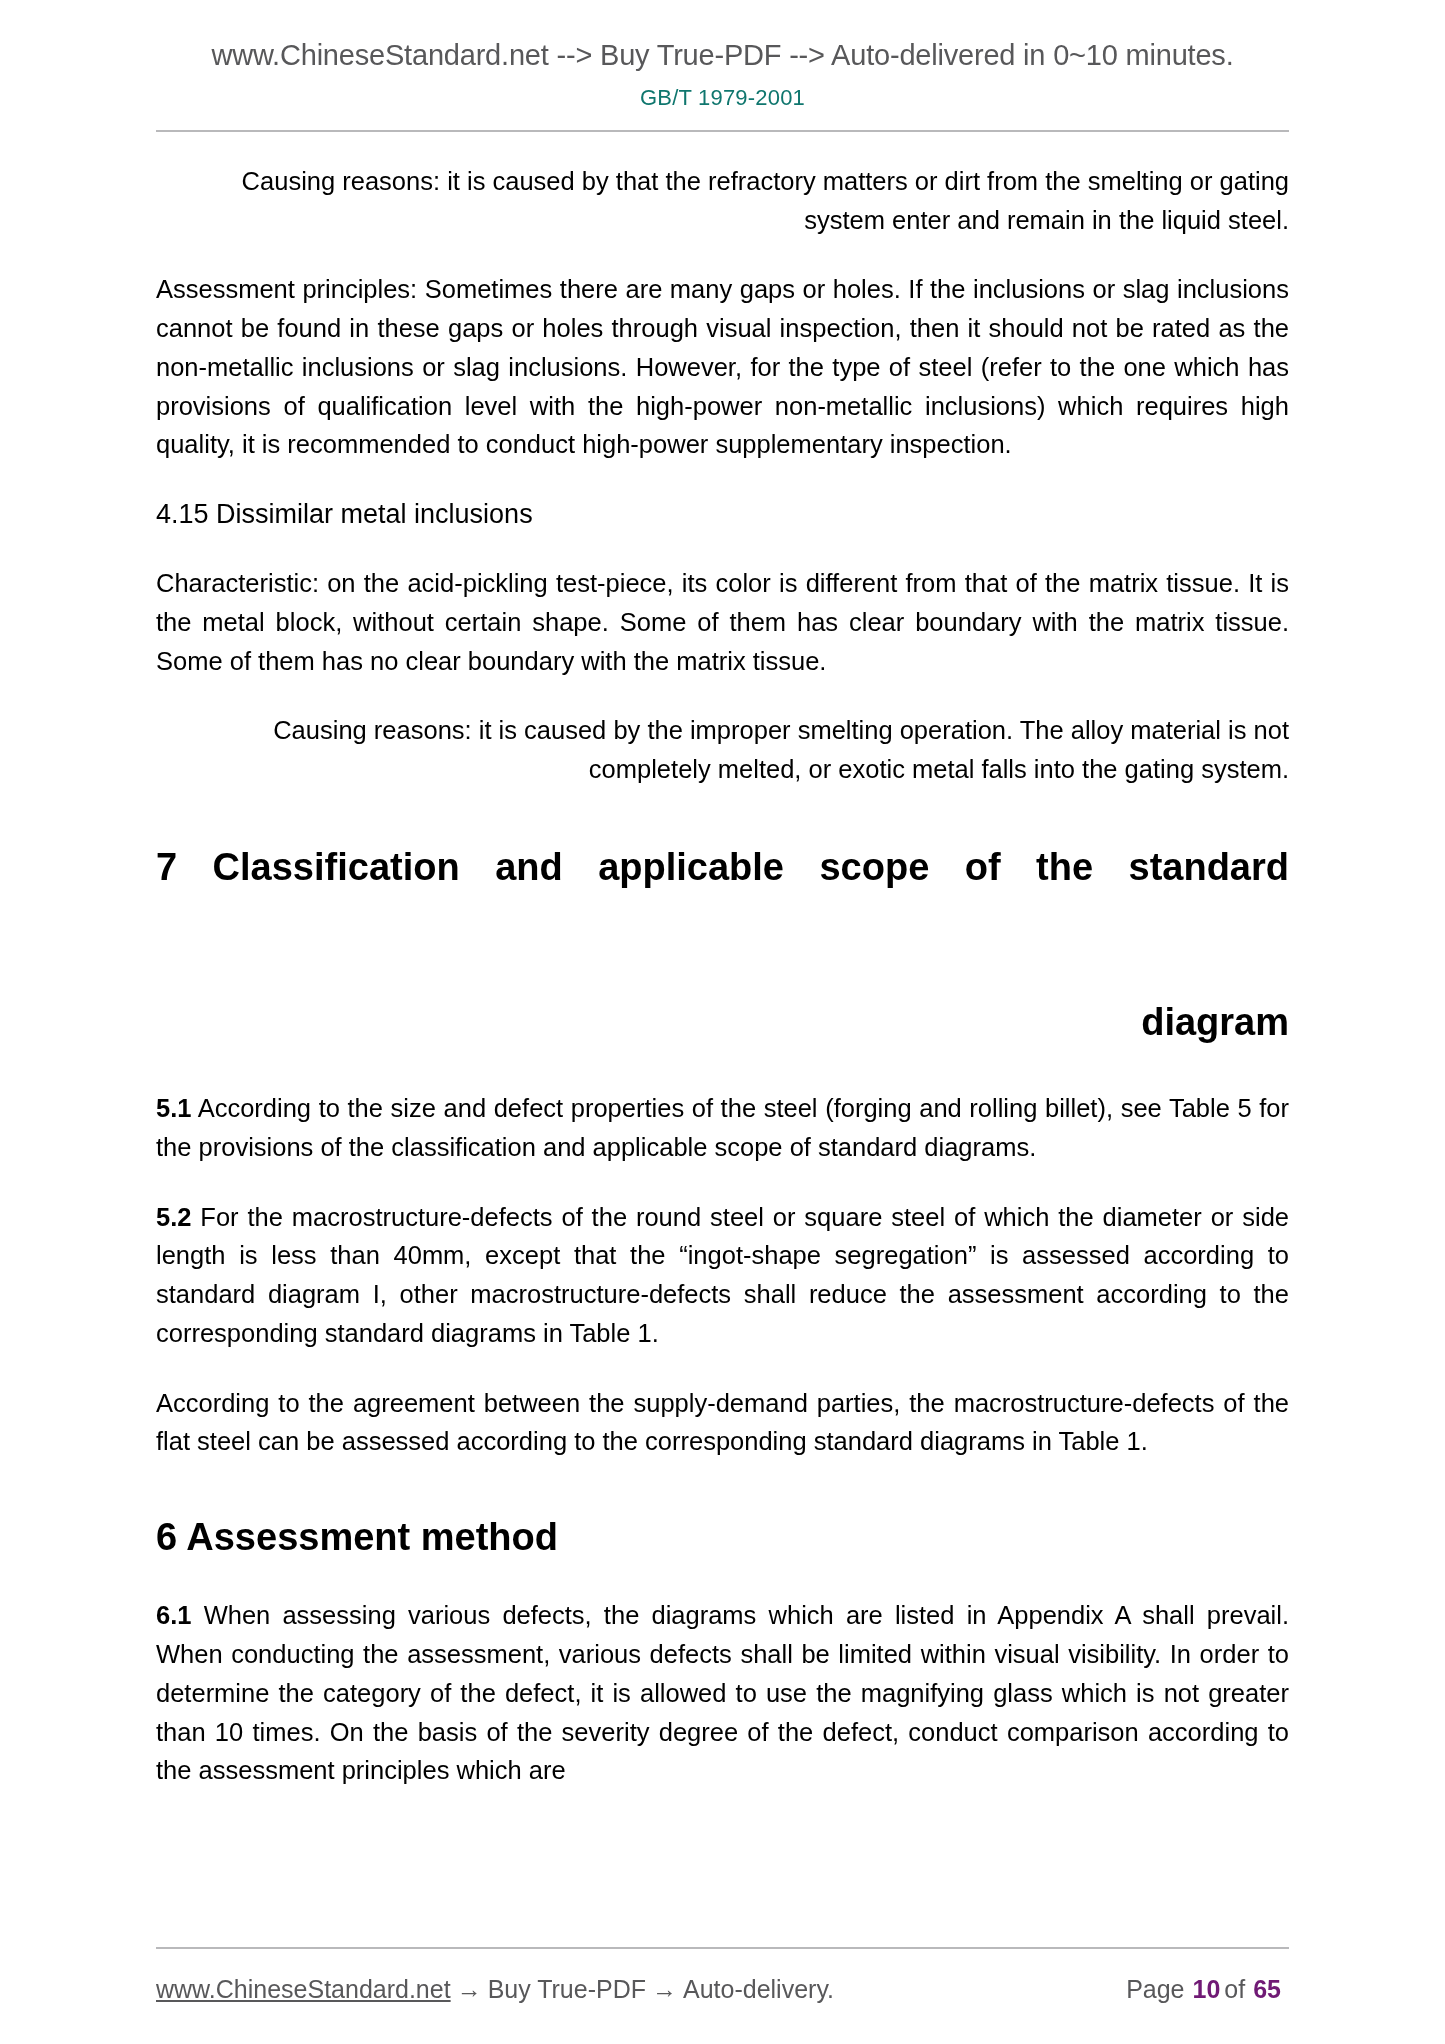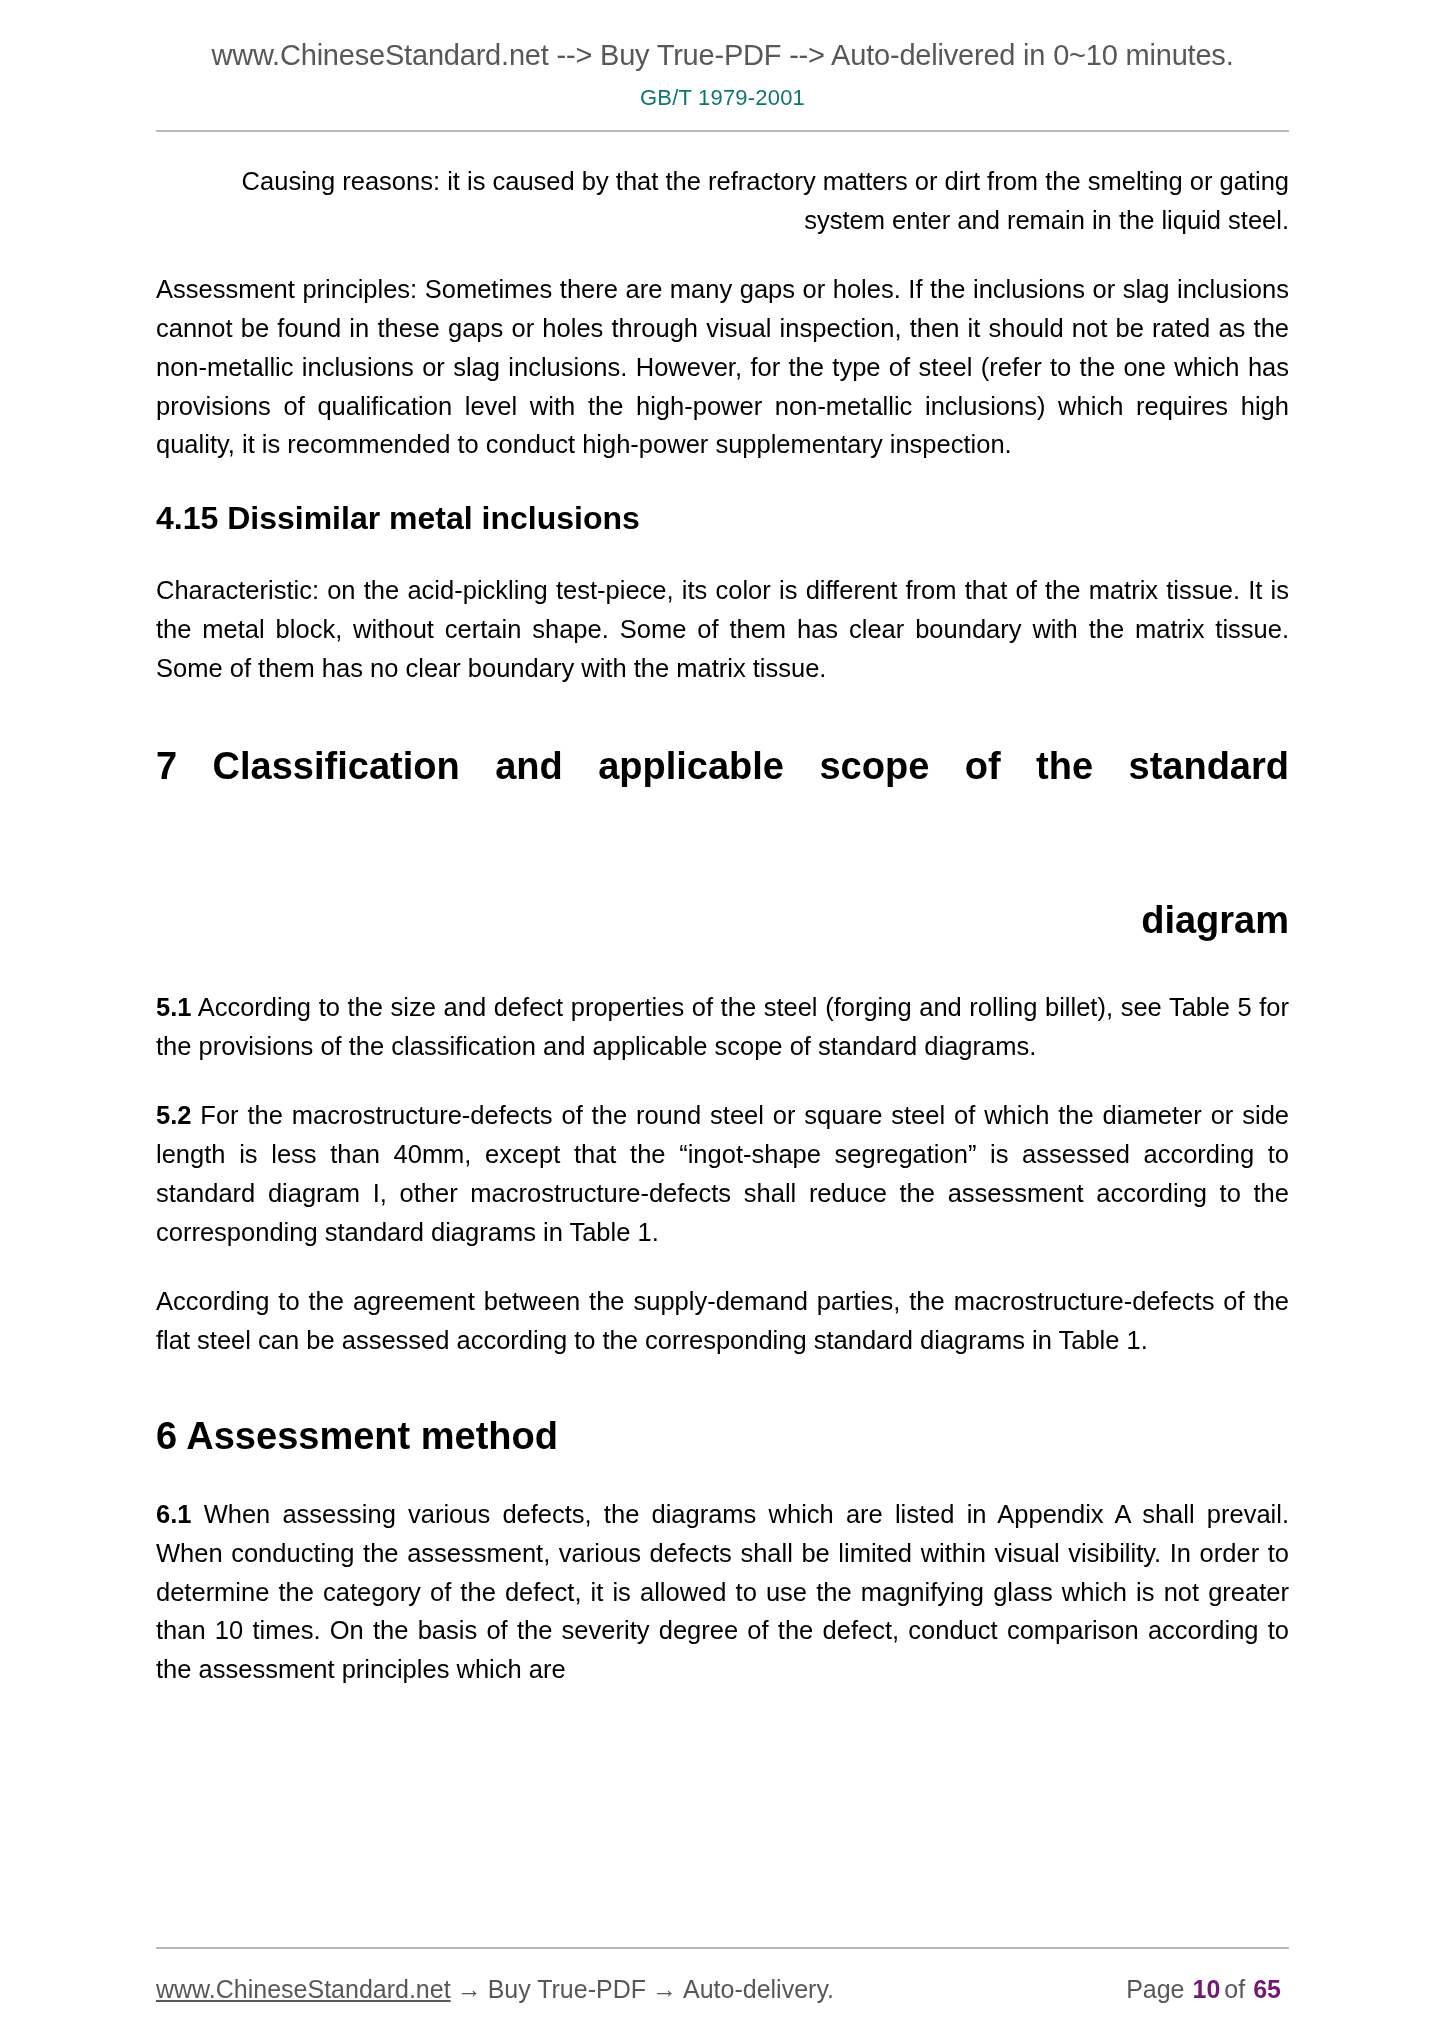--- a/index.html
+++ b/index.html
@@ -65,22 +65,22 @@
   }
   p.body-para.ragged {
     text-align: right;
   }
   p.body-para .lead {
     font-weight: bold;
   }
 
   h3.sub-heading {
     margin: 0 0 30px 0;
-    font-size: 32px;
-    font-weight: bold;
+    font-size: 27px;
+    font-weight: normal;
     line-height: 1.45;
     color: #000000;
   }
 
   h2.section-heading {
     margin: 46px 0 34px 0;
     font-size: 38px;
     font-weight: bold;
     line-height: 1.72;
     text-align: justify;
@@ -169,20 +169,21 @@
   <div class="content">
 
     <p class="body-para ragged">Causing reasons: it is caused by that the refractory matters or dirt from the smelting or gating system enter and remain in the liquid steel.</p>
 
     <p class="body-para">Assessment principles: Sometimes there are many gaps or holes. If the inclusions or slag inclusions cannot be found in these gaps or holes through visual inspection, then it should not be rated as the non-metallic inclusions or slag inclusions. However, for the type of steel (refer to the one which has provisions of qualification level with the high-power non-metallic inclusions) which requires high quality, it is recommended to conduct high-power supplementary inspection.</p>
 
     <h3 class="sub-heading">4.15 Dissimilar metal inclusions</h3>
 
     <p class="body-para">Characteristic: on the acid-pickling test-piece, its color is different from that of the matrix tissue. It is the metal block, without certain shape. Some of them has clear boundary with the matrix tissue. Some of them has no clear boundary with the matrix tissue.</p>
 
+    <p class="body-para ragged">Causing reasons: it is caused by the improper smelting operation. The alloy material is not completely melted, or exotic metal falls into the gating system.</p>
 
     <h2 class="section-heading">
       <span class="hline1">7 Classification and applicable scope of the standard</span>
       <span class="hline2">diagram</span>
     </h2>
 
     <p class="body-para">
       <span class="lead">5.1</span><span> According to the size and defect properties of the steel (forging and rolling billet), see Table 5 for the provisions of the classification and applicable scope of standard diagrams.</span>
     </p>
 

